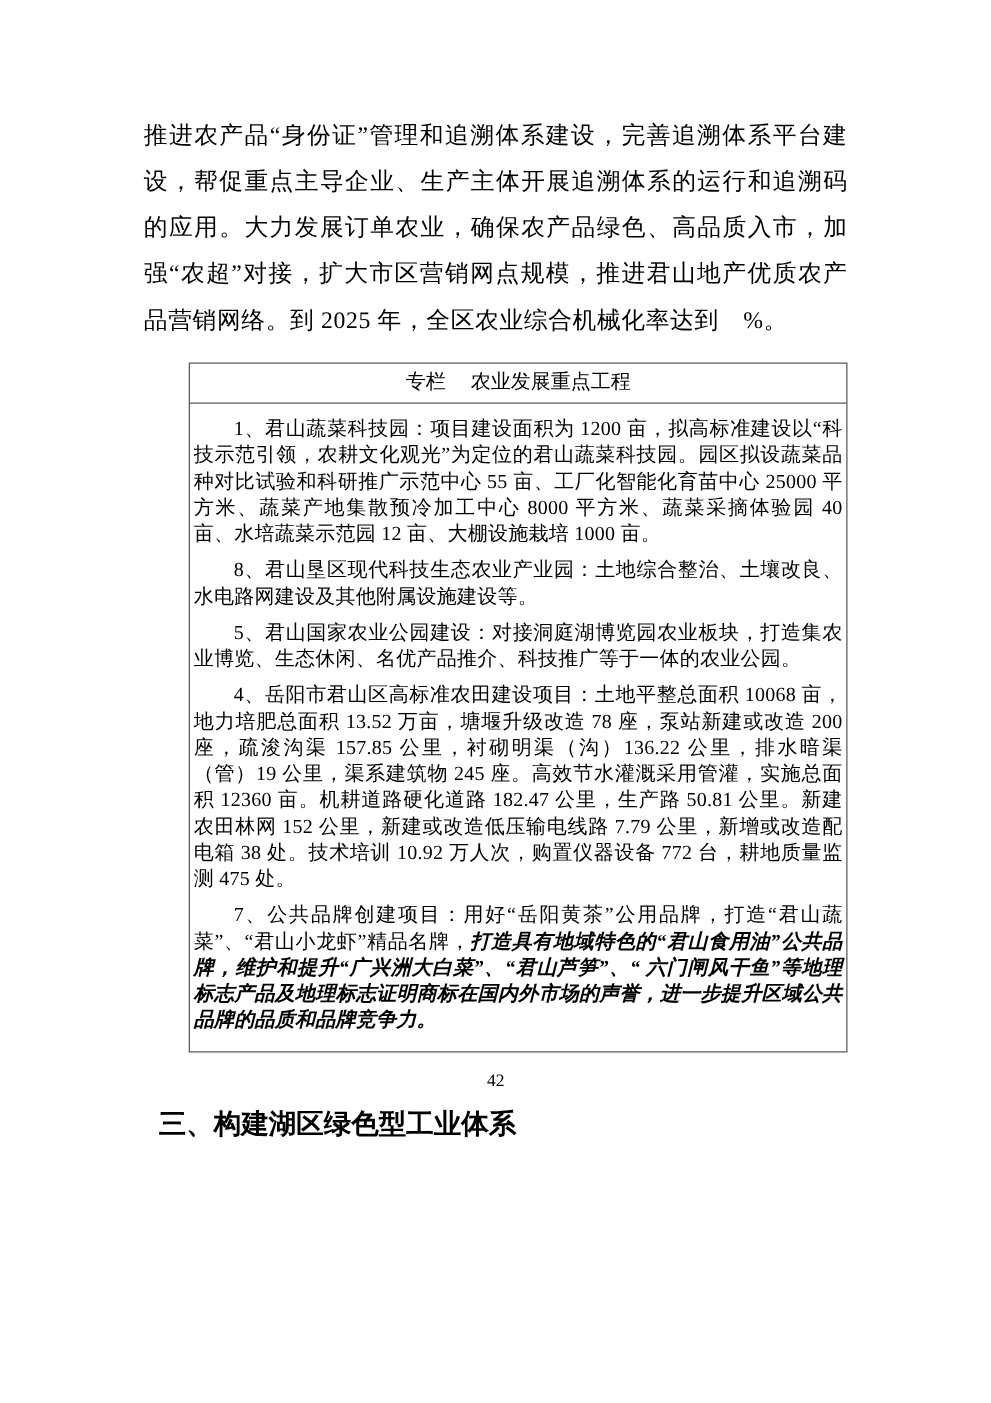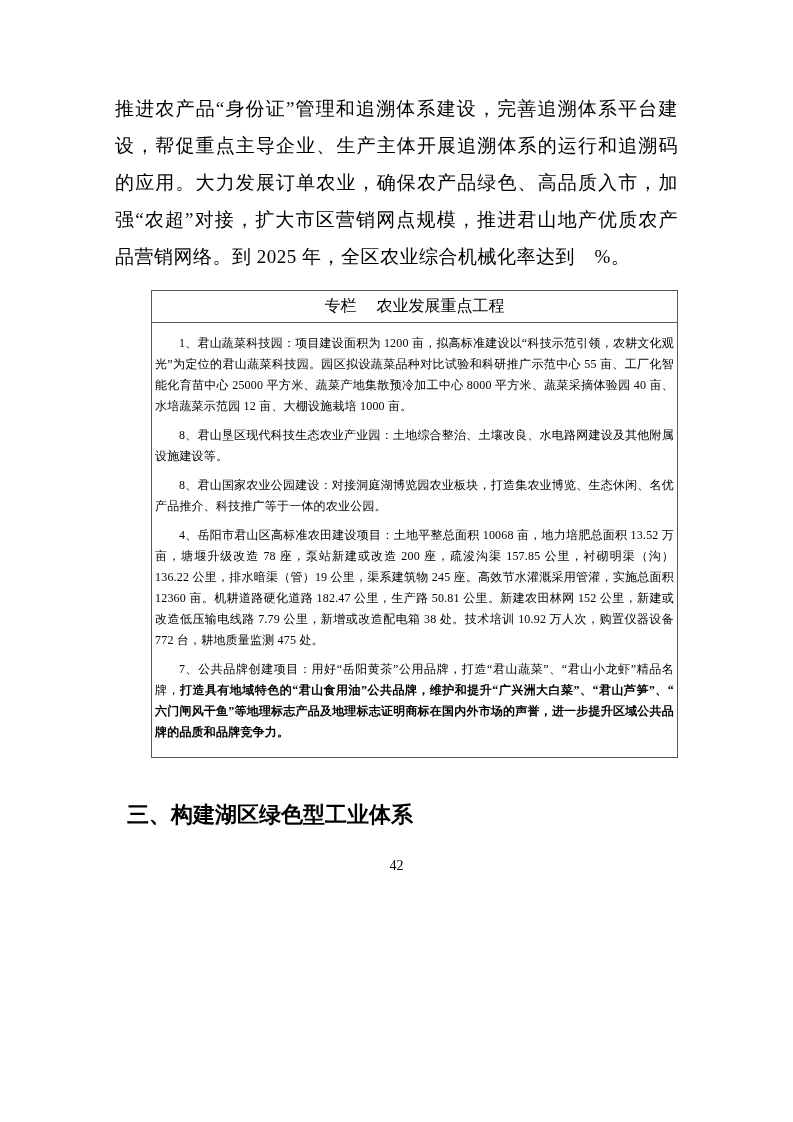--- a/index.html
+++ b/index.html
@@ -38,29 +38,30 @@
     font-size: 16px;
     line-height: 20px;
     padding: 5px 0 6px 0;
     border-bottom: 1px solid #595959;
     margin: 0;
   }
   .column-box .box-body {
     padding: 2px 3px 14px 3px;
   }
   .box-item {
-    font-size: 12px;
+    font-size: 16px;
     line-height: 21px;
     text-align: justify;
     text-indent: 2em;
     margin: 8px 0 0 0;
     letter-spacing: 0.2px;
   }
   .box-item b {
     font-weight: bold;
+    font-style: italic;
   }
   .section-heading {
     font-family: "Liberation Sans", "DejaVu Sans", sans-serif;
     font-weight: bold;
     font-size: 22px;
     line-height: 26px;
     margin: 44px 0 0 12px;
   }
   .closing {
     margin-top: 26px;
@@ -80,21 +81,21 @@
 
 <div class="page">
 
   <p class="body-para">推进农产品“身份证”管理和追溯体系建设，完善追溯体系平台建设，帮促重点主导企业、生产主体开展追溯体系的运行和追溯码的应用。大力发展订单农业，确保农产品绿色、高品质入市，加强“农超”对接，扩大市区营销网点规模，推进君山地产优质农产品营销网络。到 2025 年，全区农业综合机械化率达到　%。</p>
 
   <div class="column-box">
     <p class="box-title">专栏　 农业发展重点工程</p>
     <div class="box-body">
       <p class="box-item"><span>1、君山蔬菜科技园：项目建设面积为 1200 亩，拟高标准建设以“科技示范引领，农耕文化观光”为定位的君山蔬菜科技园。园区拟设蔬菜品种对比试验和科研推广示范中心 55 亩、工厂化智能化育苗中心 25000 平方米、蔬菜产地集散预冷加工中心 8000 平方米、蔬菜采摘体验园 40 亩、水培蔬菜示范园 12 亩、大棚设施栽培 1000 亩。</span></p>
       <p class="box-item"><span>8、君山垦区现代科技生态农业产业园：土地综合整治、土壤改良、水电路网建设及其他附属设施建设等。</span></p>
-      <p class="box-item"><span>8、君山国家农业公园建设：对接洞庭湖博览园农业板块，打造集农业博览、生态休闲、名优产品推介、科技推广等于一体的农业公园。</span></p>
+      <p class="box-item"><span>5、君山国家农业公园建设：对接洞庭湖博览园农业板块，打造集农业博览、生态休闲、名优产品推介、科技推广等于一体的农业公园。</span></p>
       <p class="box-item"><span>4、岳阳市君山区高标准农田建设项目：土地平整总面积 10068 亩，地力培肥总面积 13.52 万亩，塘堰升级改造 78 座，泵站新建或改造 200 座，疏浚沟渠 157.85 公里，衬砌明渠（沟）136.22 公里，排水暗渠（管）19 公里，渠系建筑物 245 座。高效节水灌溉采用管灌，实施总面积 12360 亩。机耕道路硬化道路 182.47 公里，生产路 50.81 公里。新建农田林网 152 公里，新建或改造低压输电线路 7.79 公里，新增或改造配电箱 38 处。技术培训 10.92 万人次，购置仪器设备 772 台，耕地质量监测 475 处。</span></p>
       <p class="box-item"><span>7、公共品牌创建项目：用好“岳阳黄茶”公用品牌，打造“君山蔬菜”、“君山小龙虾”精品名牌，</span><b>打造具有地域特色的“君山食用油”公共品牌，维护和提升“广兴洲大白菜”、“君山芦笋”、“ 六门闸风干鱼”等地理标志产品及地理标志证明商标在国内外市场的声誉，进一步提升区域公共品牌的品质和品牌竞争力。</b></p>
     </div>
   </div>
 
   <h2 class="section-heading">三、构建湖区绿色型工业体系</h2>
 
 
   <div class="page-number">42</div>
 

